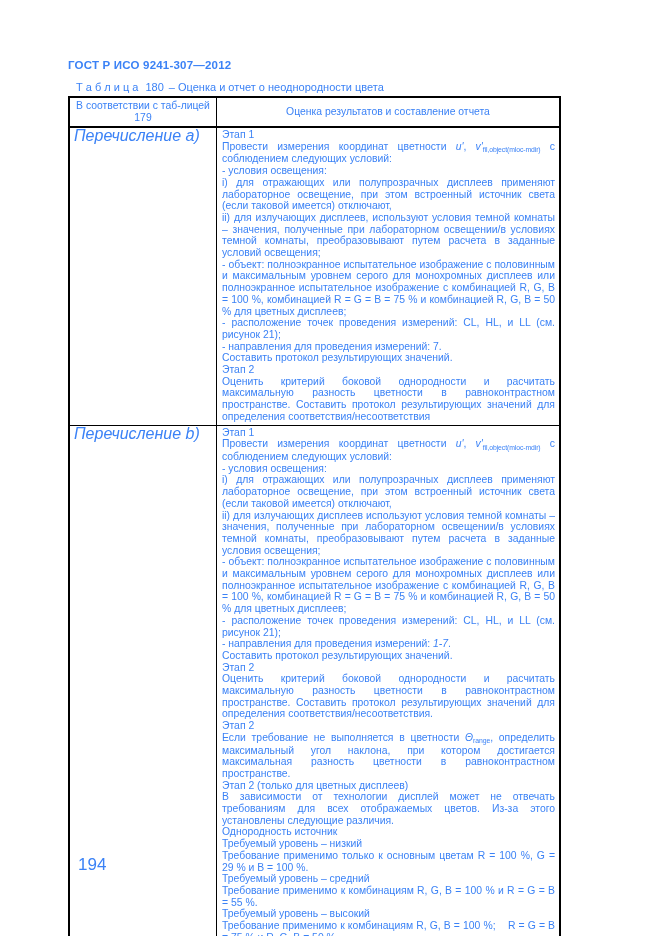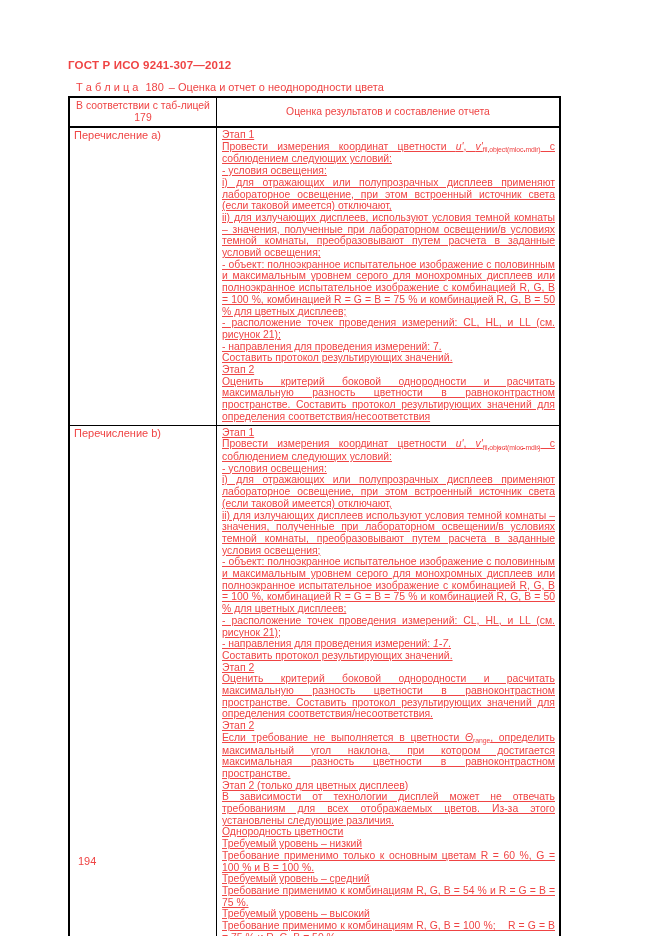--- a/index.html
+++ b/index.html
@@ -6,21 +6,21 @@
     margin: 0;
     padding: 0;
     background: #ffffff;
   }
   .page {
     position: relative;
     width: 661px;
     height: 936px;
     background: #ffffff;
     font-family: "Liberation Sans", sans-serif;
-    color: #ef4444;
+    color: #3b82f6;
     overflow: hidden;
   }
   .std-code {
     position: absolute;
     left: 68px;
     top: 59px;
     font-size: 11.5px;
     font-weight: bold;
     letter-spacing: 0.2px;
     white-space: nowrap;
@@ -57,47 +57,47 @@
     text-align: center;
     vertical-align: middle;
     padding: 2px 6px;
     height: 22px;
   }
   .head-cell-ref { width: 134px; }
 
   .ref-cell {
     width: 134px;
     vertical-align: top;
-    font-size: 11px;
+    font-size: 16px;
     line-height: 11.7px;
     padding: 2px 2px 2px 4px;
+    font-style: italic;
   }
   .content-cell {
     vertical-align: top;
     padding: 1px 4px 2px 5px;
     font-size: 10.4px;
     line-height: 11.7px;
-    text-decoration: underline;
   }
   .para {
     text-align: justify;
     margin: 0;
   }
   .it { font-style: italic; }
   .sb {
     font-size: 0.66em;
     position: relative;
     top: 2.5px;
     letter-spacing: -0.1px;
   }
   .page-num {
     position: absolute;
     left: 78px;
     top: 855px;
-    font-size: 11px;
+    font-size: 17px;
   }
 </style>
 </head>
 <body>
 
 <div class="page">
 
   <div class="std-code">ГОСТ Р ИСО 9241-307—2012</div>
 
   <div class="caption">
@@ -139,25 +139,25 @@
             <div class="para">- объект: полноэкранное испытательное изображение с половинным и максимальным уровнем серого для монохромных дисплеев или полноэкранное испытательное изображение с комбинацией R, G, B = 100 %, комбинацией R = G = B = 75 % и комбинацией R, G, B = 50 % для цветных дисплеев;</div>
             <div class="para">- расположение точек проведения измерений: CL, HL, и LL (см. рисунок 21);</div>
             <div class="para"><span>- направления для проведения измерений: </span><span class="it">1-7</span><span>.</span></div>
             <div class="para">Составить протокол результирующих значений.</div>
             <div class="para">Этап 2</div>
             <div class="para">Оценить критерий боковой однородности и расчитать максимальную разность цветности в равноконтрастном пространстве. Составить протокол результирующих значений для определения соответствия/несоответствия.</div>
             <div class="para">Этап 2</div>
             <div class="para"><span>Если требование не выполняется в цветности </span><span class="it">Θ</span><span class="sb">range</span><span>, определить максимальный угол наклона, при котором достигается максимальная разность цветности в равноконтрастном пространстве.</span></div>
             <div class="para">Этап 2 (только для цветных дисплеев)</div>
             <div class="para">В зависимости от технологии дисплей может не отвечать требованиям для всех отображаемых цветов. Из-за этого установлены следующие различия.</div>
-            <div class="para">Однородность цветности</div>
+            <div class="para">Однородность источник</div>
             <div class="para">Требуемый уровень – низкий</div>
-            <div class="para">Требование применимо только к основным цветам R = 60 %, G = 100 % и B = 100 %.</div>
+            <div class="para">Требование применимо только к основным цветам R = 100 %, G = 29 % и B = 100 %.</div>
             <div class="para">Требуемый уровень – средний</div>
-            <div class="para">Требование применимо к комбинациям R, G, B = 54 % и R = G = B = 75 %.</div>
+            <div class="para">Требование применимо к комбинациям R, G, B = 100 % и R = G = B = 55 %.</div>
             <div class="para">Требуемый уровень – высокий</div>
             <div class="para">Требование применимо к комбинациям R, G, B = 100 %;&nbsp;&nbsp;&nbsp; R = G = B = 75 % и R, G, B = 50 %</div>
             <div class="para">Составить протокол результирующих значений исходя из класса однородности половинным</div>
           </td>
         </tr>
       </tbody>
   </table>
 
   <div class="page-num">194</div>
 

